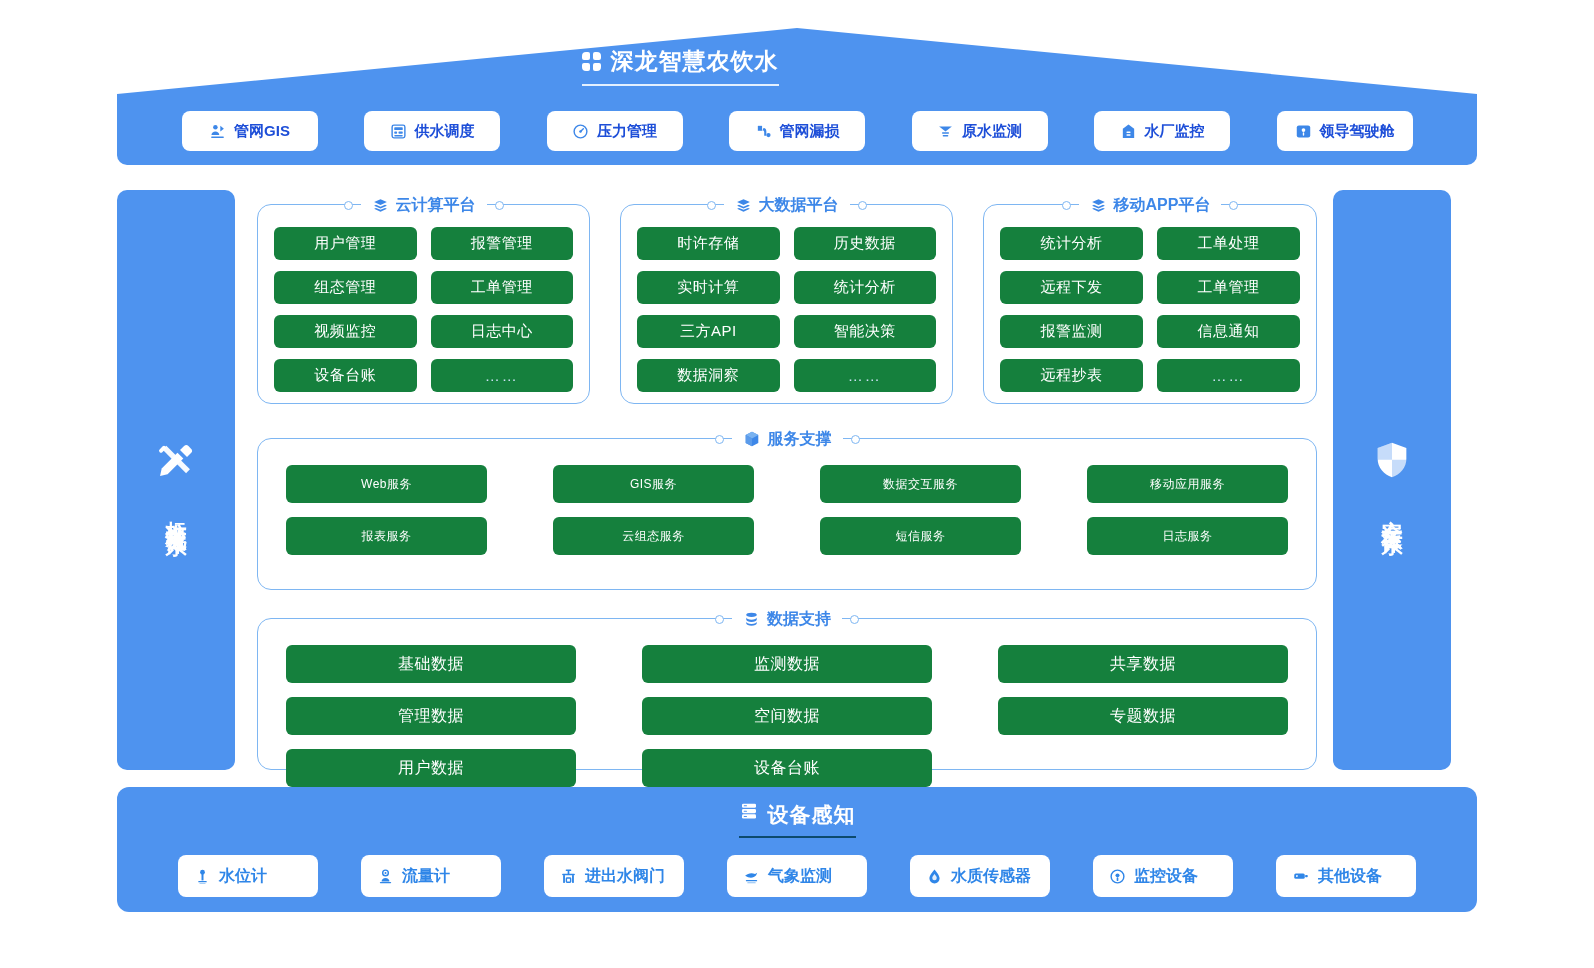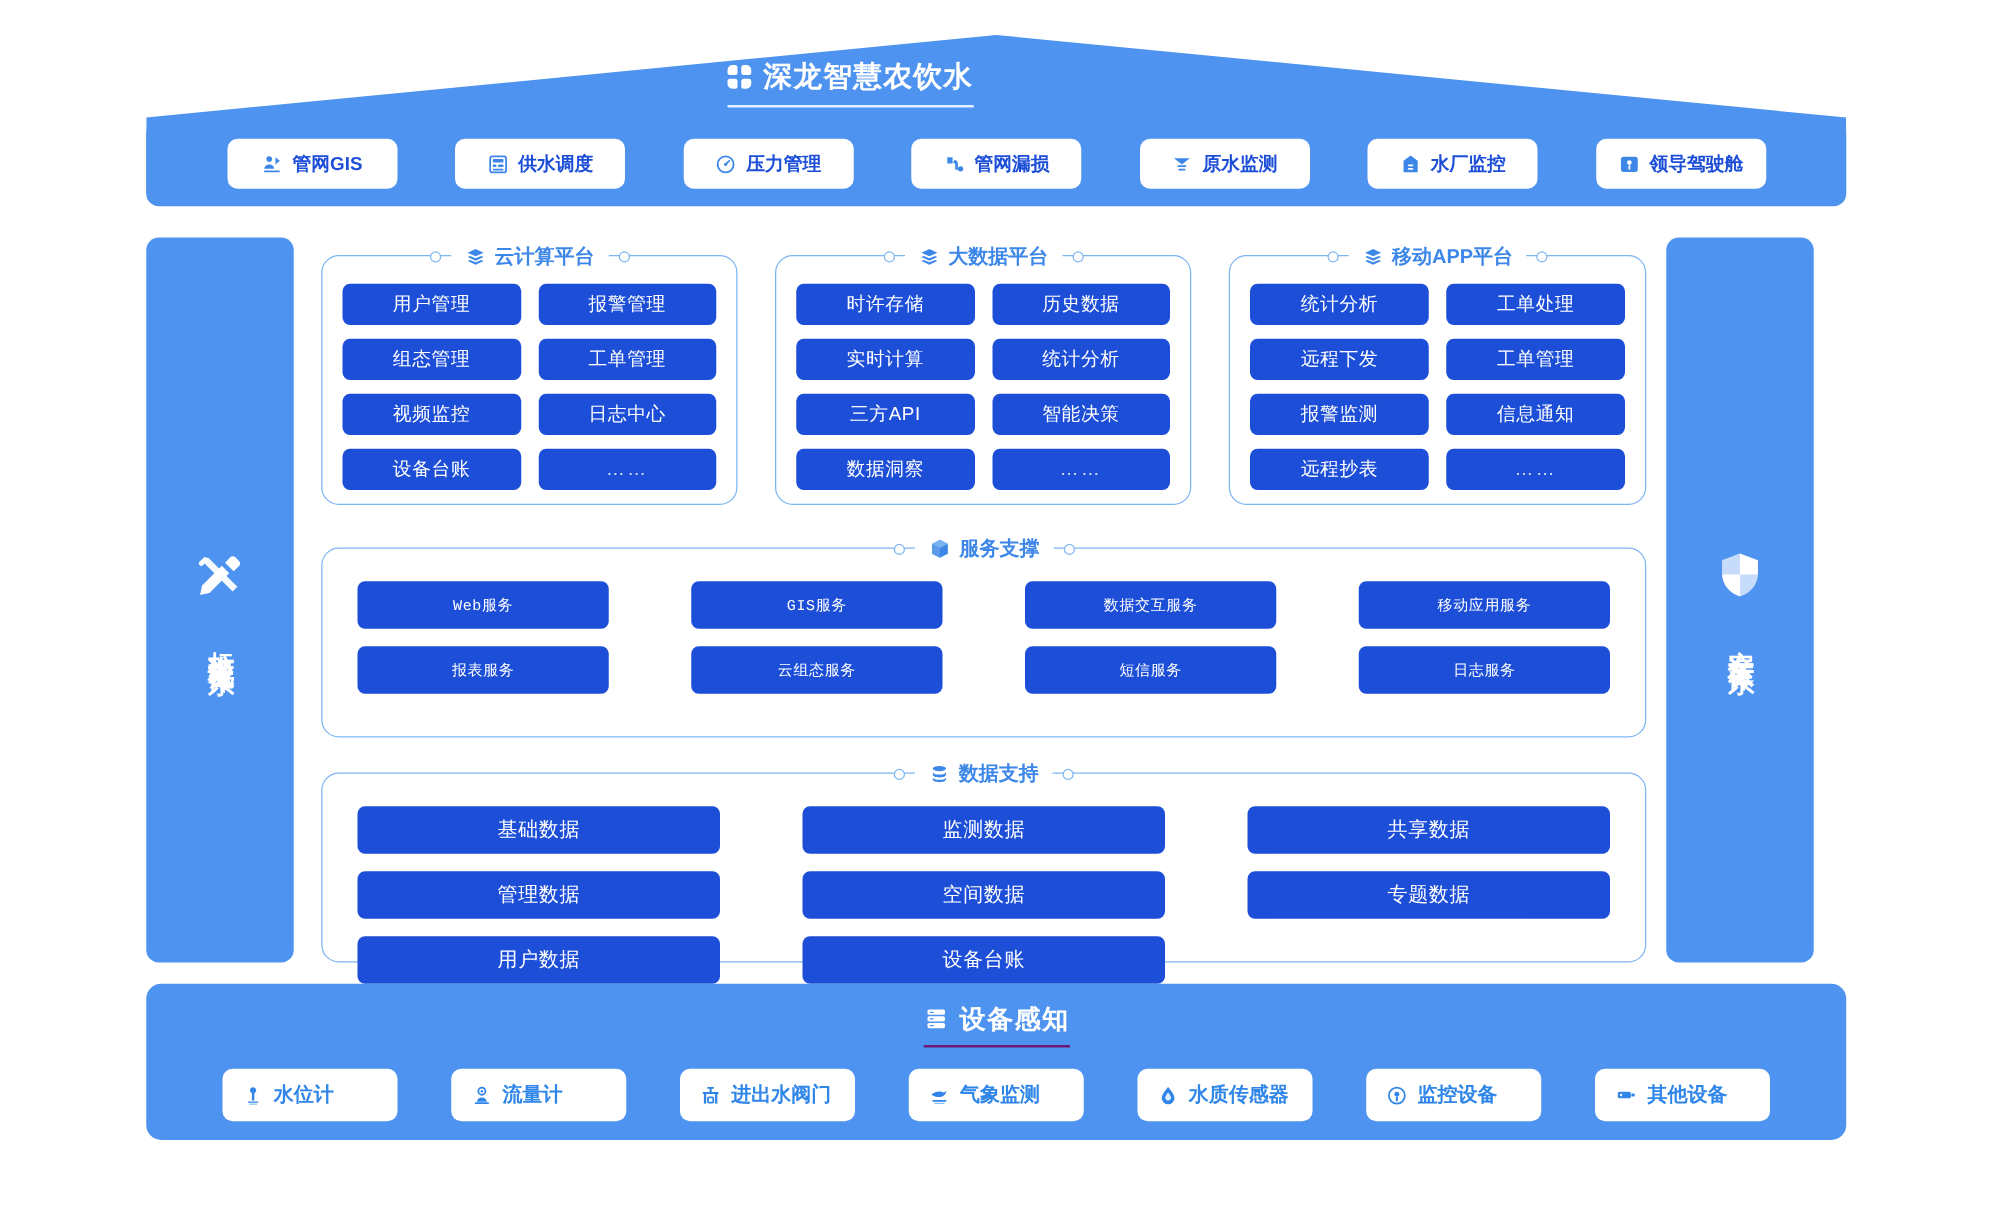--- a/index.html
+++ b/index.html
@@ -74,57 +74,57 @@
     display:flex;align-items:center;justify-content:center;gap:8px;
     pointer-events:none;
   }
   .panel-head .cap{
     background:#ffffff;padding:0 11px;display:flex;align-items:center;gap:7px;
     color:#3d87e8;font-size:16px;font-weight:bold;white-space:nowrap;
   }
   .dot{width:7px;height:7px;border-radius:50%;border:1.6px solid #7eb6f2;background:#fff;flex:none;}
 
   .tile{
-    background:#1d4ed8;border-radius:6px;color:#ffffff;
+    background:#15803d;border-radius:6px;color:#ffffff;
     display:flex;align-items:center;justify-content:center;
     font-size:15px;font-weight:500;letter-spacing:.5px;
   }
   .tile.dim{color:#cfe2f8;letter-spacing:2px;}
 
   
   .plat{top:14px;height:200px;padding:22px 16px 16px;}
   .plat .tgrid{display:grid;grid-template-columns:1fr 1fr;gap:11px 14px;height:100%;}
   .plat .tile{height:33px;font-size:15px;}
   #plat0{left:0;width:333px;}
   #plat1{left:363px;width:333px;}
   #plat2{left:726px;width:334px;}
 
   
-  #svc{left:0;top:248px;width:1060px;height:152px;padding:26px 28px 34px;font-family:Liberation Mono, monospace;}
+  #svc{left:0;top:248px;width:1060px;height:152px;padding:26px 28px 34px;}
   #svc .tgrid{display:grid;grid-template-columns:repeat(4,1fr);gap:14px 66px;height:100%;}
   #svc .tile{height:38px;font-size:12px;}
 
   
   #dat{left:0;top:428px;width:1060px;height:152px;padding:26px 28px 20px;}
   #dat .tgrid{display:grid;grid-template-columns:repeat(3,1fr);gap:14px 66px;height:100%;}
   #dat .tile{height:38px;font-size:16px;}
 
   
   .bottom{
     position:absolute;left:117px;top:787px;width:1360px;height:125px;
     background:#4e93ef;border-radius:12px;
   }
   .bottom-title{
     position:absolute;left:0;top:14px;width:100%;
     display:flex;align-items:center;justify-content:center;
   }
   .bottom-title .ttl{
     color:#fff;font-size:21px;font-weight:bold;letter-spacing:1px;
-    display:flex;align-items:center;gap:9px;
-    padding-bottom:7px;border-bottom:2px solid #701a75;
+    display:flex;gap:9px;
+    padding-bottom:7px;border-bottom:2px solid #0c4a6e;
   }
   .bottom-row{
     position:absolute;left:0;bottom:14px;width:100%;height:44px;
     display:flex;align-items:center;justify-content:space-evenly;
     padding:0 18px;box-sizing:border-box;
   }
   .botchip{
     background:#fff;border-radius:8px;height:42px;min-width:140px;
     display:flex;align-items:center;justify-content:flex-start;gap:8px;
     padding:0 16px;box-sizing:border-box;

